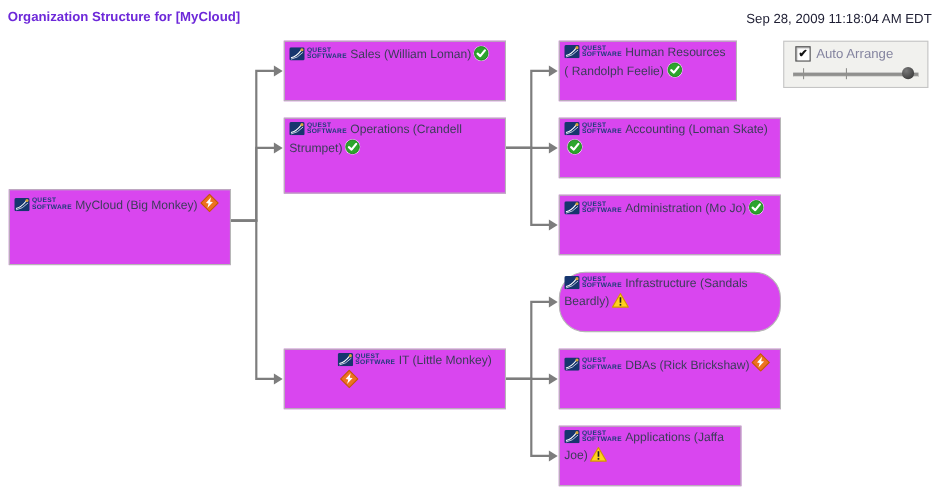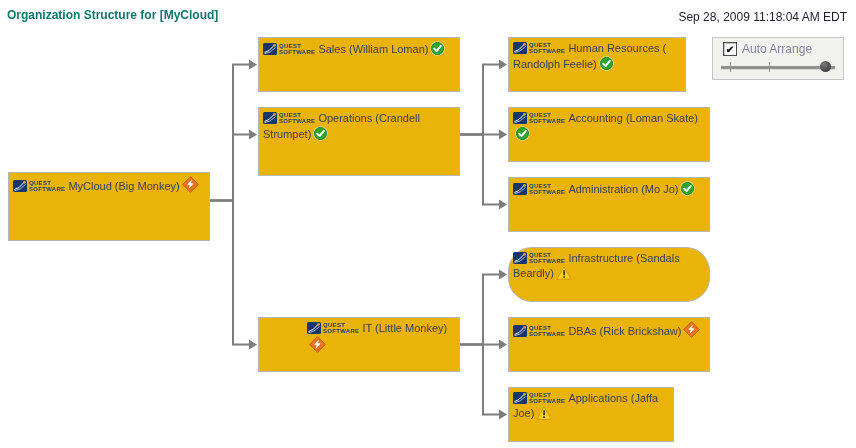--- a/index.html
+++ b/index.html
@@ -1,24 +1,24 @@
 <!DOCTYPE html>
 <html><head>
 <meta charset="utf-8">
 <style>
   html,body{margin:0;padding:0;background:#fff;}
   #screen{position:relative;width:856px;height:448px;background:#ffffff;overflow:hidden;
           font-family:"Liberation Sans",sans-serif;}
 
-  #page-title{position:absolute;left:7px;top:8px;font-size:12px;font-weight:bold;color:#0f766e;}
+  #page-title{position:absolute;left:7px;top:8px;font-size:12px;font-weight:bold;color:#6d28d9;}
   #timestamp{position:absolute;right:9px;top:10px;font-size:12px;color:#1e1e33;}
 
   #connectors{position:absolute;left:0;top:0;pointer-events:none;}
 
-  .node{position:absolute;box-sizing:border-box;background:#eab308;border:1px solid #b6b6b6;
+  .node{position:absolute;box-sizing:border-box;background:#d946ef;border:1px solid #b6b6b6;
         padding:3px 4px;font-size:11px;line-height:15px;color:#3c3c5a;cursor:default;}
   .q-logo{display:inline-flex;align-items:center;vertical-align:-2px;margin-right:3px;}
   .q-mark{margin-right:2px;}
   .q-text{display:inline-flex;flex-direction:column;font-weight:bold;color:#1c3c78;
           font-size:6px;line-height:6px;letter-spacing:.3px;}
   .status-icon{display:inline-block;vertical-align:-3px;margin-left:2px;}
 
   .arrange-panel{position:absolute;left:712px;top:37px;width:132px;height:43px;
                  background:#f1f1ee;border:1px solid #c5c5c5;box-sizing:border-box;}
   .arrange-row{display:flex;align-items:center;gap:5px;padding:4px 0 0 10px;}
@@ -125,21 +125,21 @@
           </svg>
           <span class="q-text">
             <span class="q1">QUEST</span>
             <span class="q2">SOFTWARE</span>
           </span>
         </span><span class="node-label">IT (Little Monkey)</span><span class="status-icon"><svg width="17" height="17" viewBox="0 0 17 17">
             <path d="M8.5 0.7 L16.3 8.5 L8.5 16.3 L0.7 8.5 Z" fill="#ed7220" stroke="#c35a00" stroke-width="1"></path>
             <path d="M9.8 3.4 L5.2 8.6 L7.6 8.9 L6.5 13 L11.6 7.6 L9.0 7.3 Z" fill="#fff"></path>
           </svg></span>
   </div>
-      <div class="node" style="left: 508px; top: 37px; width: 178px; height: 55px;">
+      <div class="node" style="left: 508px; top: 37px; width: 162px; height: 55px;">
     <span class="q-logo">
           <svg class="q-mark" width="14" height="12" viewBox="0 0 14 12">
             <rect width="14" height="12" rx="1.5" fill="#16366e"></rect>
             <path d="M1.5 9.5 Q6 8.8 11 2.5" stroke="#ffffff" stroke-width="1" fill="none"></path>
             <path d="M1.5 10.8 Q7.5 10 12.5 4.5" stroke="#cfd8e8" stroke-width="0.8" fill="none"></path>
             <circle cx="11.5" cy="2.3" r="1.4" fill="#d9a83c"></circle>
           </svg>
           <span class="q-text">
             <span class="q1">QUEST</span>
             <span class="q2">SOFTWARE</span>

